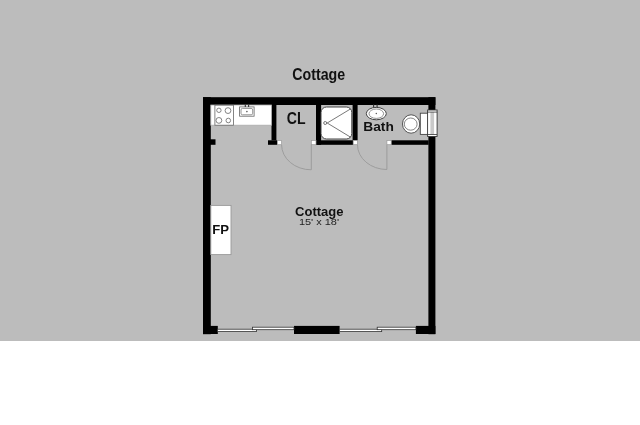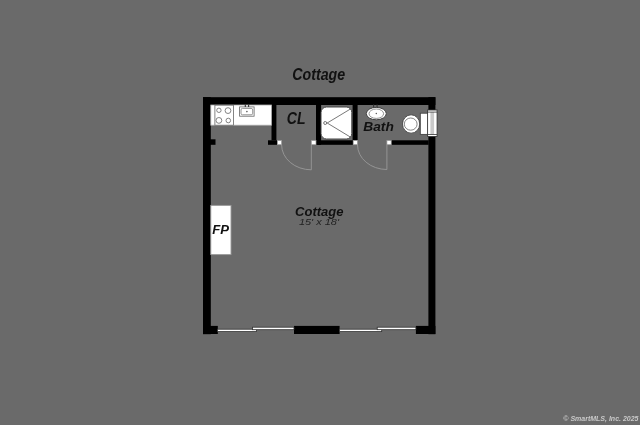--- a/index.html
+++ b/index.html
@@ -1,17 +1,17 @@
 <!DOCTYPE html>
 <html><head>
 <meta charset="utf-8">
 <style>
   html,body{margin:0;padding:0;background:#ffffff;}
-  .page{position:relative;width:640px;height:425px;background:#4d7c0f;overflow:hidden;filter:grayscale(1);
-        font-family:"Liberation Sans", sans-serif;font-style:italic;}
+  .page{position:relative;width:640px;height:341px;background:#f9a8d4;overflow:hidden;filter:grayscale(1);
+        font-family:"Liberation Sans", sans-serif;}
   svg{position:absolute;left:0;top:0;}
 </style>
 </head>
 <body>
 <div class="page">
 <svg width="640" height="425" viewBox="0 0 640 425">
 
   <text x="0" y="0" transform="translate(318.7,80.2) scale(0.90,1)" text-anchor="middle" font-size="15.8" font-weight="bold" fill="#111">Cottage</text>
 
   <rect x="203" y="97.2" width="232.4" height="7.8" fill="#000"></rect>

